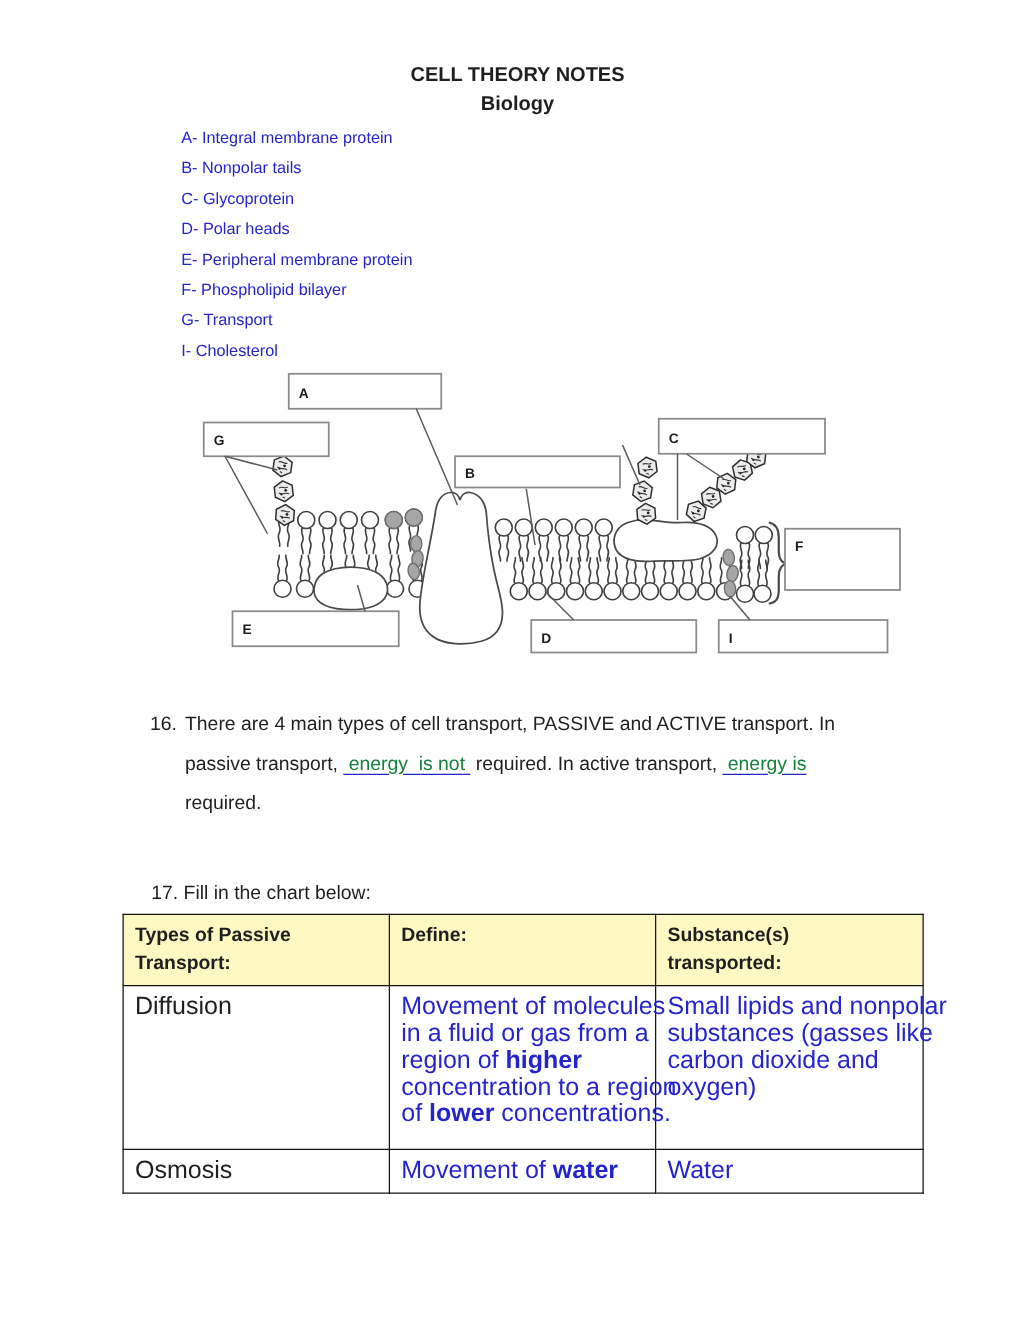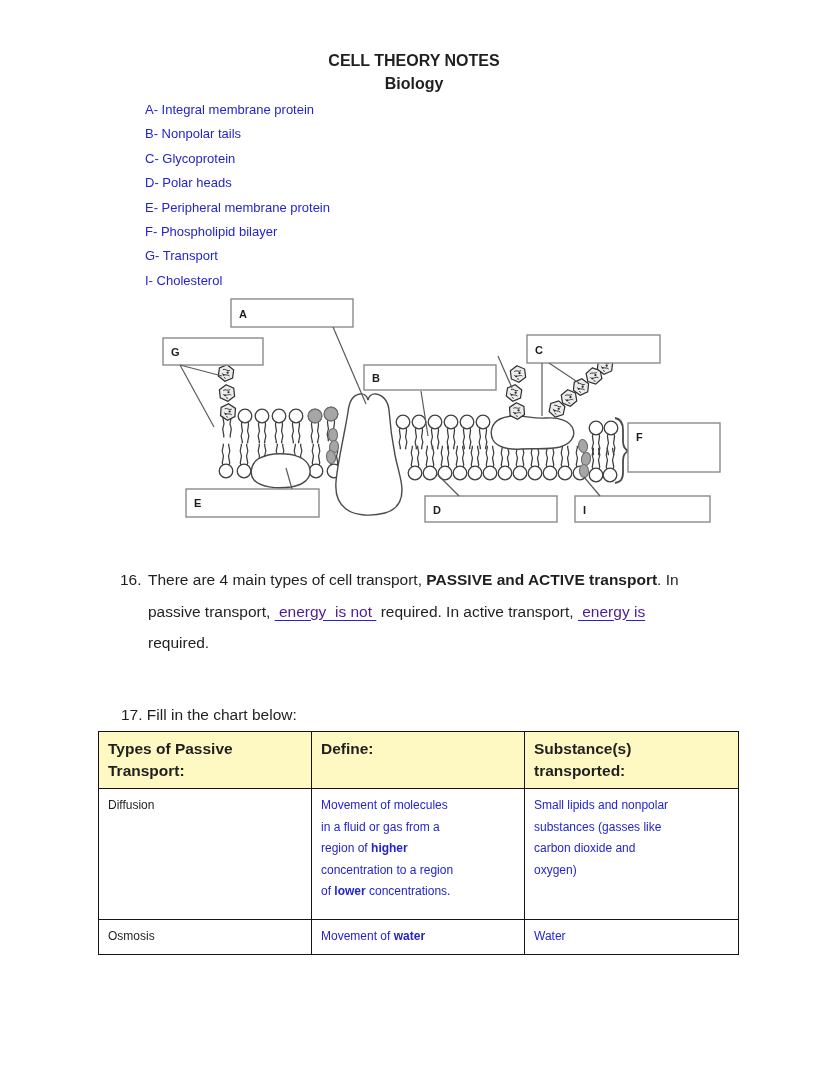--- a/index.html
+++ b/index.html
@@ -32,23 +32,23 @@
   svg .whiteblob{fill:#ffffff;stroke:#4a4a4a;stroke-width:1.4;}
   svg .labelrect{fill:#ffffff;stroke:#8a8a8a;stroke-width:1.4;}
   svg .labeltext{font-family:"Liberation Sans",sans-serif;font-size:11px;font-weight:bold;fill:#1c1c1c;}
   svg .pline{stroke:#5a5a5a;stroke-width:1.2;fill:none;}
   svg .brace{stroke:#4a4a4a;stroke-width:1.8;fill:none;}
   
   .q16{left:120px;top:564px;width:640px;font-size:15.5px;}
   .q16 .qline{line-height:31.5px;white-space:nowrap;}
   .q16 .indent{padding-left:28px;}
   .q16 .num{display:inline-block;width:28px;margin-left:-28px;}
-  .q16 b{font-weight:bold;}
+  .q16 b{font-weight:normal;}
   .blank{
-    color:#4c1d95;
+    color:#15803d;
     text-decoration:underline;
     text-decoration-color:#2424cc;
     text-underline-offset:3px;
   }
   
   .q17-label{left:121px;top:706px;font-size:15.5px;white-space:nowrap;}
   table.chart{
     position:absolute;left:98px;top:731px;
     border-collapse:collapse;table-layout:fixed;
     width:640px;
@@ -56,21 +56,21 @@
   table.chart th, table.chart td{
     border:1.8px solid #141414;
     vertical-align:top;text-align:left;
     padding:6px 8px 6px 9px;
   }
   table.chart th{
     background:#fef9c3;
     font-size:15.5px;font-weight:bold;line-height:22px;
     height:44px;
   }
-  table.chart td{font-size:12px;line-height:21.5px;border-radius:12px;}
+  table.chart td{font-size:20px;line-height:21.5px;border-radius:12px;}
   td.c-define,td.c-subst{color:#2424cc;}
   .r1{height:131px;}
   .r2{height:25px;}
   .nw{white-space:nowrap;}
 </style>
 </head>
 <body>
 
 <div class="abs title-wrap">
   <div class="doc-title">CELL THEORY NOTES</div>

